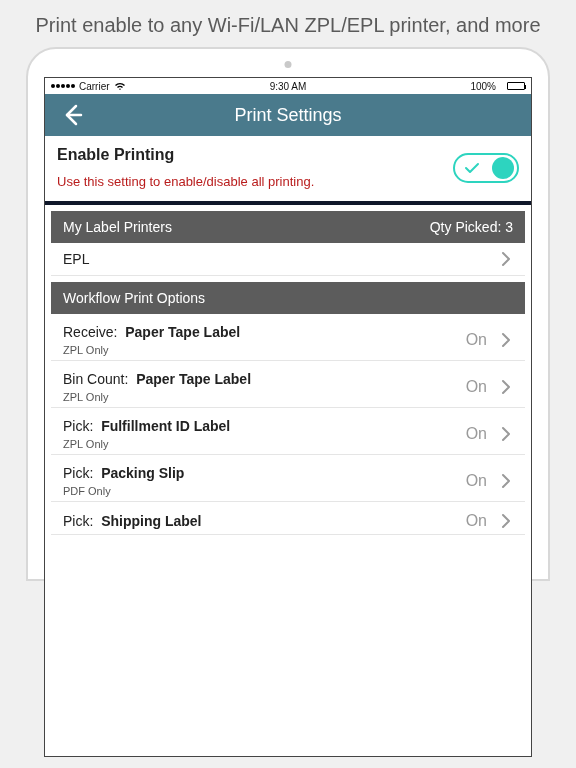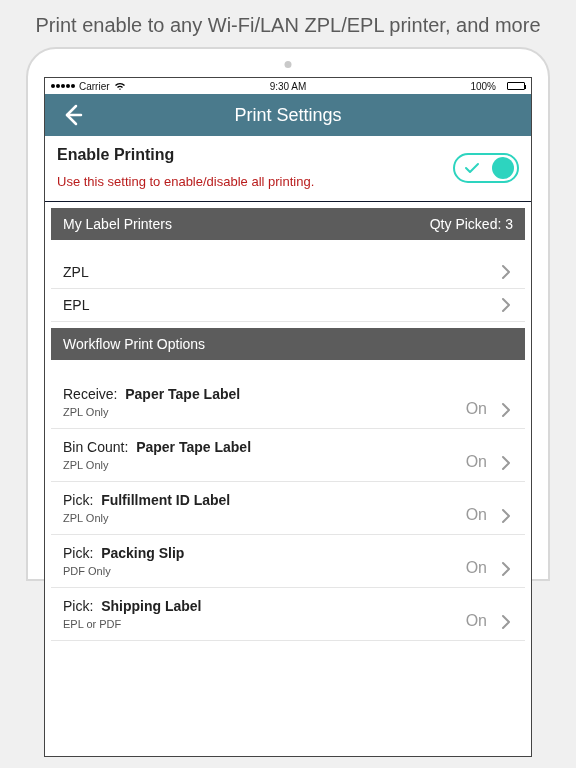--- a/index.html
+++ b/index.html
@@ -77,21 +77,21 @@
     font-weight: 300;
     position: absolute;
     left: 50%;
     transform: translateX(-50%);
   }
 
   .enable-row {
     display: flex;
     align-items: center;
     padding: 10px 12px 12px;
-    border-bottom: 1px solid #0f172a;
+    border-bottom: 4px solid #0f172a;
   }
   .enable-text { flex: 1; }
   .enable-title { font-weight: 700; font-size: 16px; color: #222; }
   .enable-sub { font-size: 13px; color: #b91c1c; margin-top: 10px; }
   .toggle {
     width: 66px; height: 30px;
     border: 2px solid #2dd4bf;
     border-radius: 16px;
     display: flex;
     align-items: center;
@@ -104,42 +104,42 @@
     width: 22px; height: 22px;
     background: #2dd4bf;
     border-radius: 50%;
   }
 
   .section-header {
     background: #5c5c5c;
     color: #fff;
     font-size: 14px;
     padding: 8px 12px;
-    margin: 6px 6px 16px;
+    margin: 6px 6px 0;
     display: flex;
     justify-content: space-between;
   }
 
   .simple-row {
     display: flex;
     align-items: center;
     justify-content: space-between;
     padding: 8px 14px 8px 12px;
     border-bottom: 1px solid #e5e5e5;
     margin: 0 6px;
     font-size: 14px;
     color: #222;
     cursor: pointer;
   }
   .chevron { color: #9a9a9a; }
 
   .workflow-row {
     display: flex;
-    align-items: flex-end;
-    padding: 10px 14px 10px 12px;
+    align-items: center;
+    padding: 10px 14px 4px 12px;
     border-bottom: 1px solid #e5e5e5;
     margin: 0 6px;
     cursor: pointer;
   }
   .wf-left { flex: 1; }
   .wf-title { font-size: 14px; color: #222; }
   .wf-title .bold { font-weight: 700; }
   .wf-sub { font-size: 11px; color: #555; margin-top: 4px; }
   .wf-state { font-size: 16px; color: #9a9a9a; margin-right: 14px; }
 
@@ -201,28 +201,20 @@
         <span class="knob"></span>
       </div>
     </div>
 
     <div class="section-header">
       <span>My Label Printers</span>
       <span>Qty Picked: 3</span>
     </div>
 
     <div class="simple-row">
-      <span>ZPL</span>
-      <span class="chevron">
-        <svg width="10" height="16" viewBox="0 0 10 16">
-            <path d="M2 2 L8 8 L2 14" stroke="#9a9a9a" stroke-width="2" fill="none" stroke-linecap="round" stroke-linejoin="round"></path>
-          </svg>
-      </span>
-    </div>
-    <div class="simple-row">
       <span>EPL</span>
       <span class="chevron">
         <svg width="10" height="16" viewBox="0 0 10 16">
             <path d="M2 2 L8 8 L2 14" stroke="#9a9a9a" stroke-width="2" fill="none" stroke-linecap="round" stroke-linejoin="round"></path>
           </svg>
       </span>
     </div>
 
     <div class="section-header">
       <span>Workflow Print Options</span>
@@ -276,21 +268,20 @@
       <span class="chevron">
           <svg width="10" height="16" viewBox="0 0 10 16">
             <path d="M2 2 L8 8 L2 14" stroke="#9a9a9a" stroke-width="2" fill="none" stroke-linecap="round" stroke-linejoin="round"></path>
           </svg>
         </span>
     </div>
 
     <div class="workflow-row">
       <div class="wf-left">
         <div class="wf-title"><span>Pick:</span>&nbsp;&nbsp;<span class="bold">Shipping Label</span></div>
-        <div class="wf-sub">EPL or PDF</div>
       </div>
       <span class="wf-state">On</span>
       <span class="chevron">
           <svg width="10" height="16" viewBox="0 0 10 16">
             <path d="M2 2 L8 8 L2 14" stroke="#9a9a9a" stroke-width="2" fill="none" stroke-linecap="round" stroke-linejoin="round"></path>
           </svg>
         </span>
     </div>
 
   </div>

